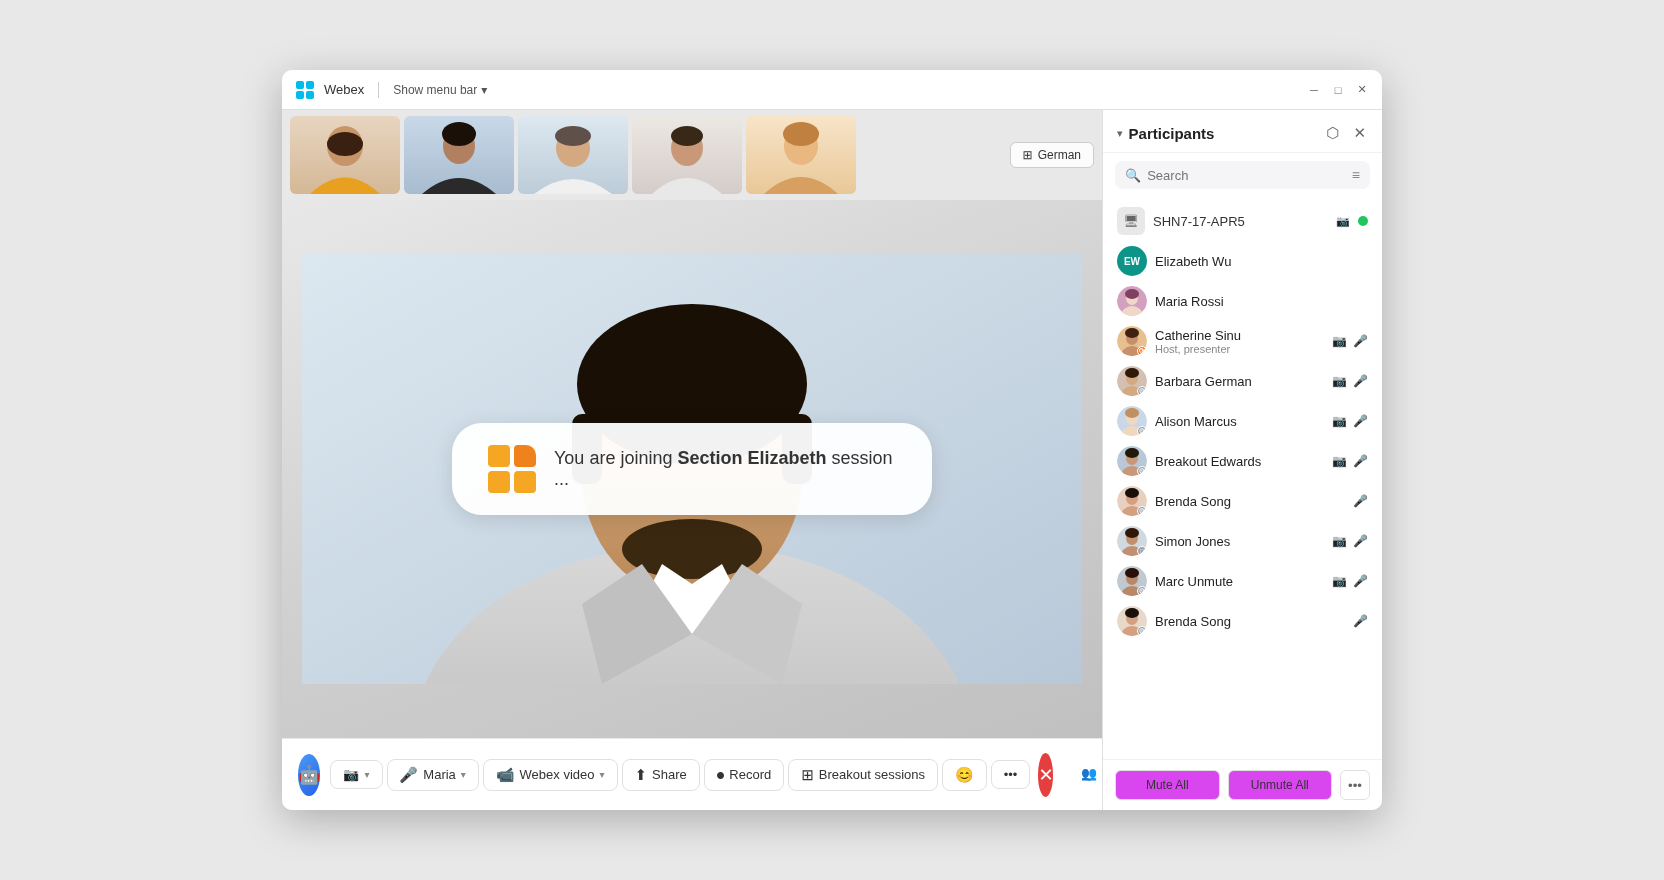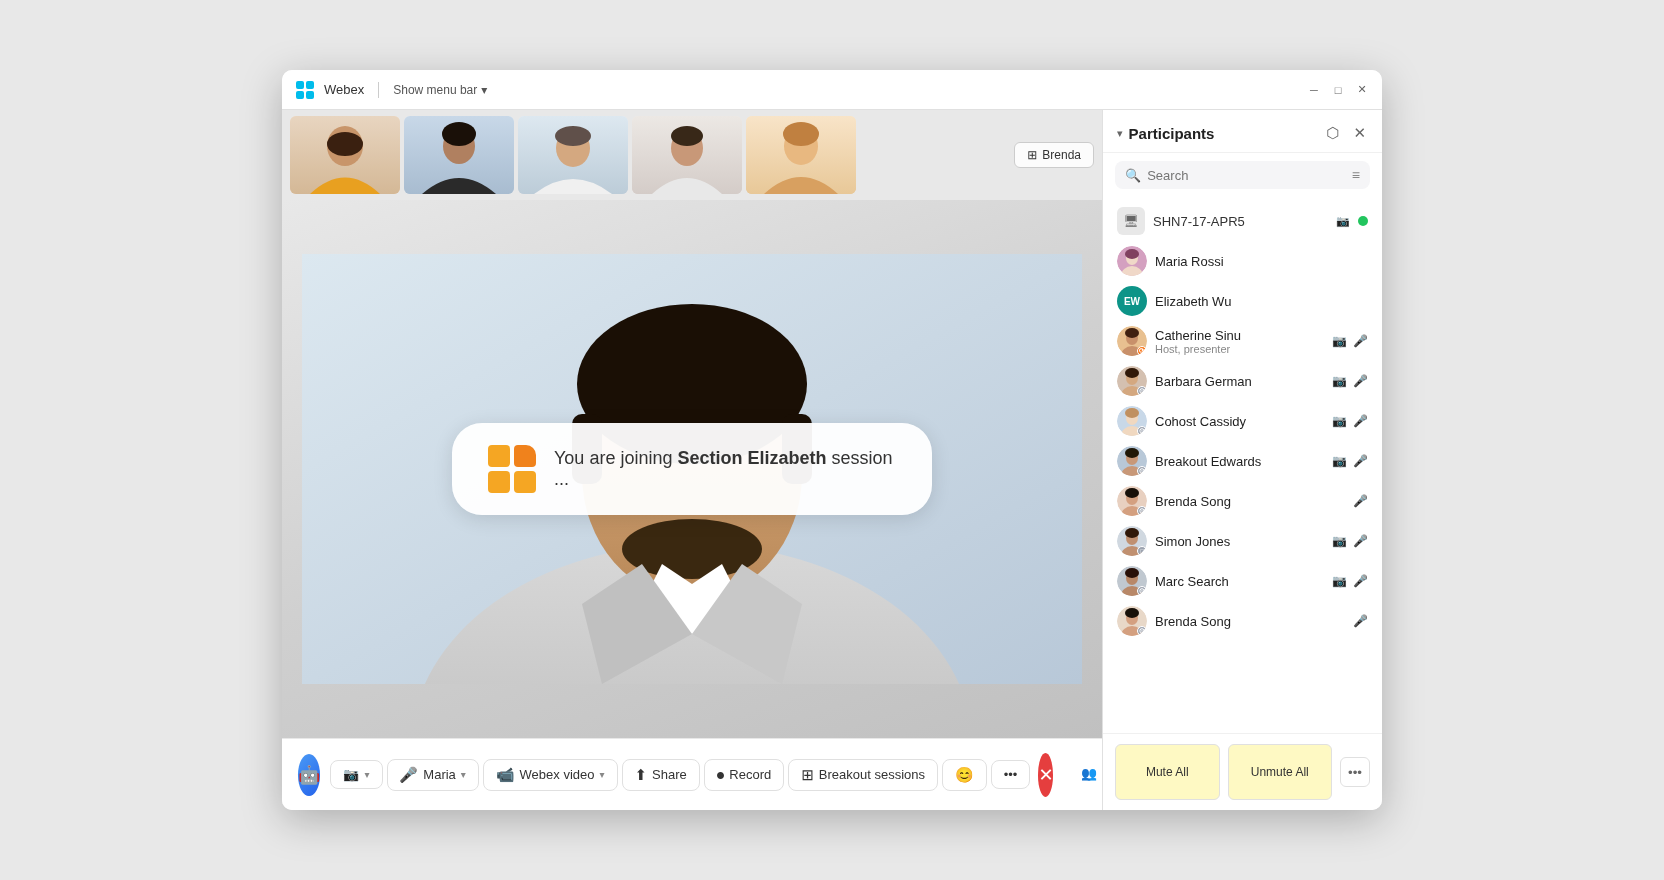--- a/index.html
+++ b/index.html
@@ -405,24 +405,24 @@
     
     .sidebar-bottom {
       padding: 10px 12px;
       display: flex;
       align-items: center;
       gap: 8px;
       border-top: 1px solid #f0f0f0;
     }
     .sidebar-action-btn {
       flex: 1;
-      padding: 20px 10px;
+      padding: 7px 10px;
       border-radius: 6px;
       border: 1px solid #e0e0e0;
-      background: #fef9c3;
+      background: #d946ef;
       font-size: 12px;
       cursor: pointer;
       color: #333;
       font-weight: 500;
     }
     .sidebar-more-btn {
       background: none;
       border: 1px solid #e0e0e0;
       border-radius: 6px;
       width: 30px;
@@ -561,21 +561,21 @@
             </defs>
             <rect width="110" height="78" fill="url(#bg5)"></rect>
             <ellipse cx="55" cy="30" rx="17" ry="19" fill="#e8b880"></ellipse>
             <path d="M18 78 Q55 44 92 78 Z" fill="#d8a060"></path>
             <ellipse cx="55" cy="18" rx="18" ry="12" fill="#c08040"></ellipse>
           </svg>
         </div>
 
         <button class="layout-btn">
           <span>⊞</span>
-          <span>Brenda</span>
+          <span>German</span>
         </button>
       </div>
 
       <div class="main-video">
 
         <svg viewBox="0 0 780 430" width="780" height="430" style="position:absolute;left:50%;top:50%;transform:translate(-50%,-50%);">
           <defs>
             <linearGradient id="bgMain" x1="0" y1="0" x2="1" y2="1">
               <stop offset="0%" stop-color="#dce8f0"></stop>
               <stop offset="100%" stop-color="#b8c8d8"></stop>
@@ -715,34 +715,34 @@
           </div>
           <span class="meeting-id-text">SHN7-17-APR5</span>
           <div class="meeting-id-icons">
             <span class="camera-indicator">📷</span>
             <div class="green-dot"></div>
           </div>
         </div>
 
 
         <div class="participant-item">
+          <div class="p-avatar av-teal" style="background:#0d9488;font-size:10px;font-weight:600;color:white;display:flex;align-items:center;justify-content:center;">EW</div>
+          <span class="p-name">Elizabeth Wu</span>
+        </div>
+
+        <div class="participant-item">
           <div class="p-avatar" style="overflow:hidden;">
             <svg viewBox="0 0 30 30" width="30" height="30">
               <rect width="30" height="30" rx="15" fill="#d4a0c0"></rect>
               <ellipse cx="15" cy="12" rx="6" ry="7" fill="#f0d8c8"></ellipse>
               <ellipse cx="15" cy="30" rx="11" ry="10" fill="#f0d8c8"></ellipse>
               <ellipse cx="15" cy="8" rx="7" ry="5" fill="#804060"></ellipse>
             </svg>
           </div>
           <span class="p-name">Maria Rossi</span>
-        </div>
-
-        <div class="participant-item">
-          <div class="p-avatar av-teal" style="background:#0d9488;font-size:10px;font-weight:600;color:white;display:flex;align-items:center;justify-content:center;">EW</div>
-          <span class="p-name">Elizabeth Wu</span>
         </div>
 
         <div class="participant-item">
           <div class="p-avatar" style="position:relative;">
             <svg viewBox="0 0 30 30" width="30" height="30">
               <rect width="30" height="30" rx="15" fill="#e8c090"></rect>
               <ellipse cx="15" cy="12" rx="6" ry="7" fill="#c8906a"></ellipse>
               <ellipse cx="15" cy="30" rx="11" ry="10" fill="#c8906a"></ellipse>
               <ellipse cx="15" cy="7" rx="7" ry="5" fill="#402010"></ellipse>
             </svg>
@@ -778,21 +778,21 @@
         <div class="participant-item">
           <div class="p-avatar" style="position:relative;">
             <svg viewBox="0 0 30 30" width="30" height="30">
               <rect width="30" height="30" rx="15" fill="#c8d8e8"></rect>
               <ellipse cx="15" cy="12" rx="6" ry="7" fill="#f0d8c0"></ellipse>
               <ellipse cx="15" cy="30" rx="11" ry="10" fill="#f0d8c0"></ellipse>
               <ellipse cx="15" cy="7" rx="7" ry="5" fill="#c09060"></ellipse>
             </svg>
             <div style="position:absolute;bottom:0;right:0;width:10px;height:10px;background:#9ca3af;border-radius:50%;border:1px solid white;display:flex;align-items:center;justify-content:center;font-size:7px;color:white;">⊙</div>
           </div>
-          <span class="p-name">Cohost Cassidy</span>
+          <span class="p-name">Alison Marcus</span>
           <div class="p-icons">
             <span class="p-icon">📷</span>
             <span class="p-icon-green">🎤</span>
           </div>
         </div>
 
         <div class="participant-item">
           <div class="p-avatar" style="position:relative;">
             <svg viewBox="0 0 30 30" width="30" height="30">
               <rect width="30" height="30" rx="15" fill="#b8c8d8"></rect>
@@ -845,21 +845,21 @@
         <div class="participant-item">
           <div class="p-avatar" style="position:relative;">
             <svg viewBox="0 0 30 30" width="30" height="30">
               <rect width="30" height="30" rx="15" fill="#c0c8d0"></rect>
               <ellipse cx="15" cy="12" rx="6" ry="7" fill="#b88868"></ellipse>
               <ellipse cx="15" cy="30" rx="11" ry="10" fill="#b88868"></ellipse>
               <ellipse cx="15" cy="7" rx="7" ry="5" fill="#281008"></ellipse>
             </svg>
             <div style="position:absolute;bottom:0;right:0;width:10px;height:10px;background:#9ca3af;border-radius:50%;border:1px solid white;font-size:7px;color:white;display:flex;align-items:center;justify-content:center;">⊙</div>
           </div>
-          <span class="p-name">Marc Search</span>
+          <span class="p-name">Marc Unmute</span>
           <div class="p-icons">
             <span class="p-icon">📷</span>
             <span class="p-icon-red" style="color:#ef4444;">🎤</span>
           </div>
         </div>
 
         <div class="participant-item">
           <div class="p-avatar" style="position:relative;">
             <svg viewBox="0 0 30 30" width="30" height="30">
               <rect width="30" height="30" rx="15" fill="#e8d8c8"></rect>

